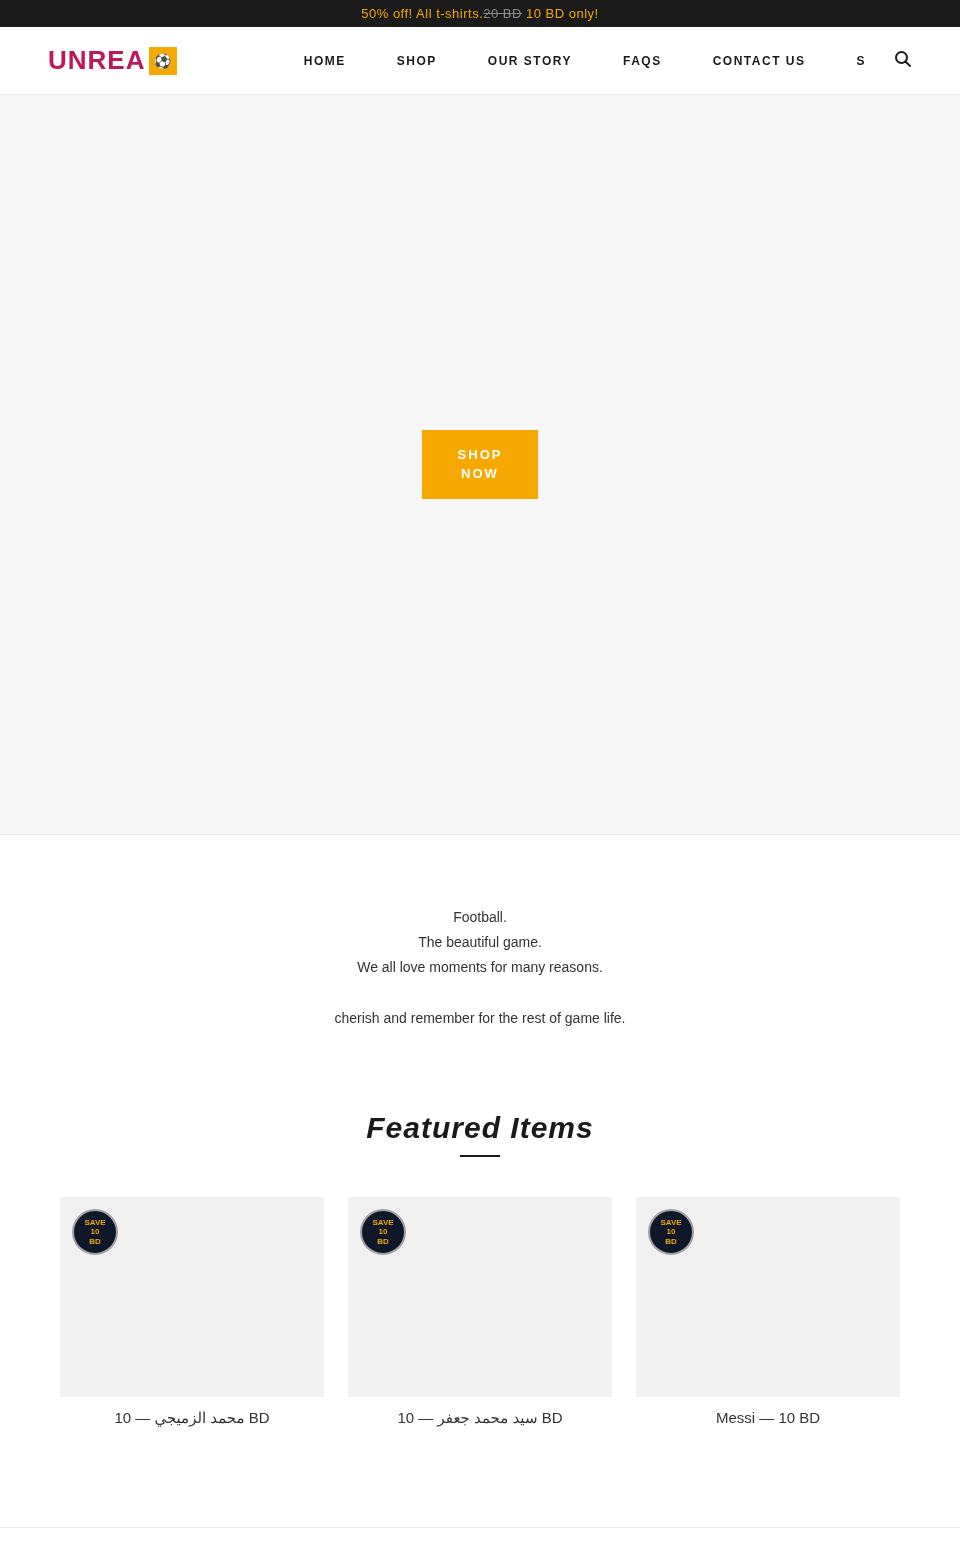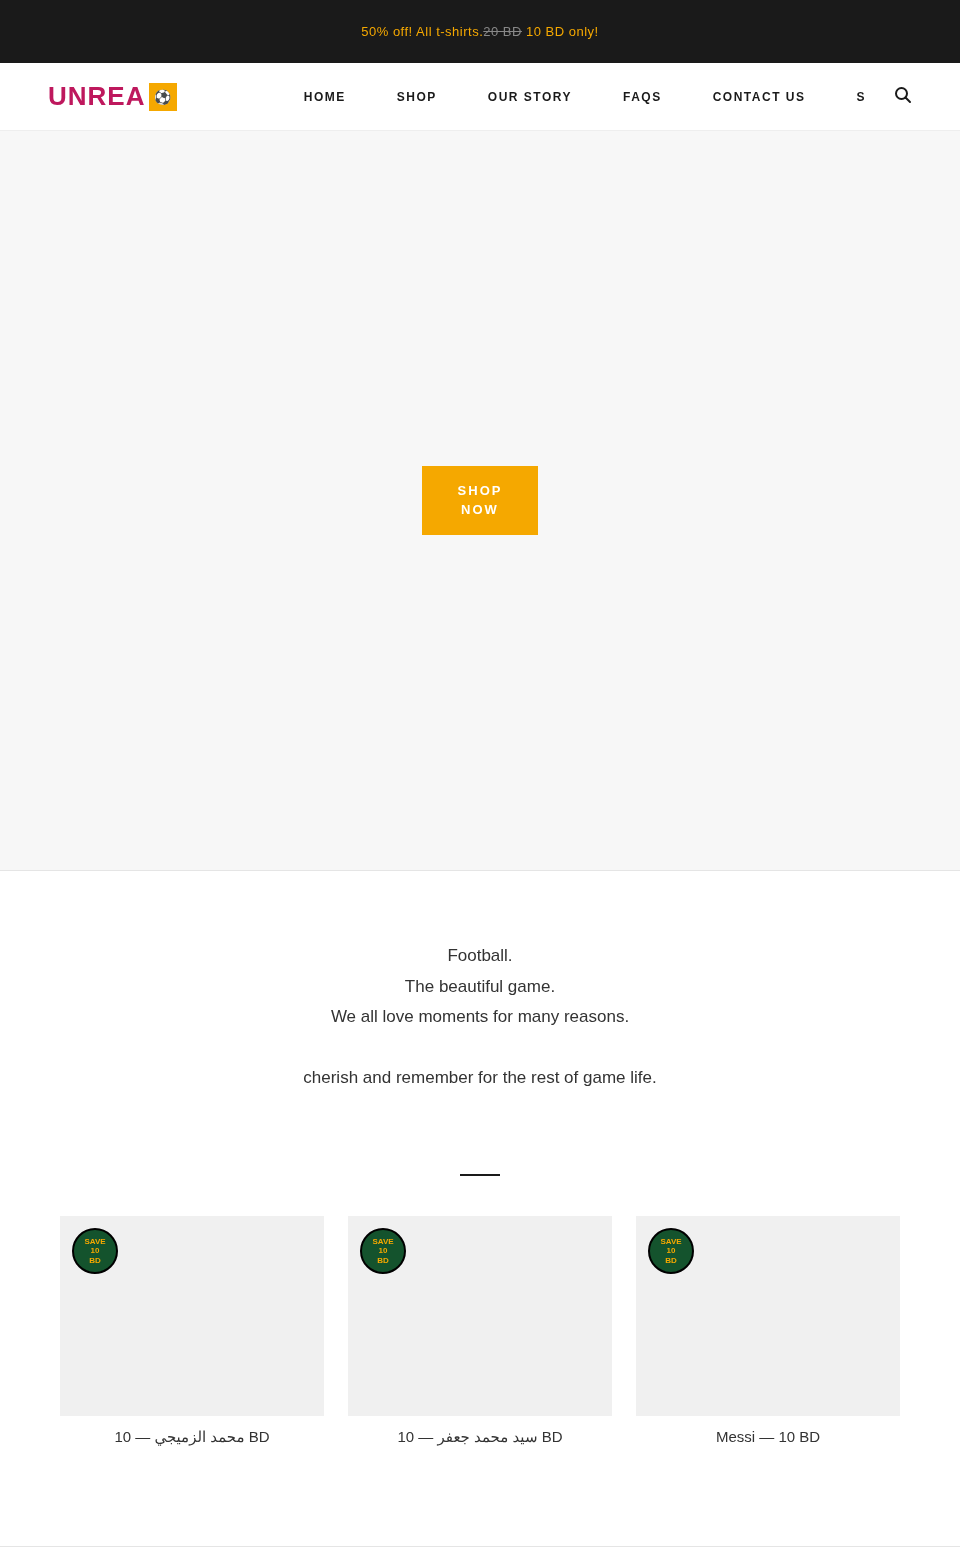--- a/index.html
+++ b/index.html
@@ -3,21 +3,21 @@
   <meta charset="utf-8">
   <style>
     * { margin: 0; padding: 0; box-sizing: border-box; }
     body { font-family: 'Helvetica Neue', Helvetica, Arial, sans-serif; background: #fff; color: #222; width: 960px; }
 
     
     .announcement-bar {
       background: #1a1a1a;
       color: #f5a800;
       text-align: center;
-      padding: 24px 16px;
+      padding: 6px 16px;
       font-size: 13px;
       letter-spacing: 0.5px;
     }
     .announcement-bar s { color: #888; }
 
     
     header {
       display: flex;
       align-items: center;
       justify-content: space-between;
@@ -91,21 +91,21 @@
       line-height: 1.4;
     }
 
     
     .tagline-section {
       padding: 70px 40px 60px;
       text-align: center;
       background: #fff;
     }
     .tagline-section p {
-      font-size: 17px;
+      font-size: 14px;
       line-height: 1.8;
       color: #333;
     }
 
     
     .featured-section {
       padding: 20px 60px 60px;
       background: #fff;
     }
     .featured-title {
@@ -137,22 +137,22 @@
       height: 200px;
       margin-bottom: 12px;
     }
     .save-badge {
       position: absolute;
       top: 12px;
       left: 12px;
       width: 46px;
       height: 46px;
       border-radius: 50%;
-      border: 2px solid #000000;
-      background: #14532d;
+      border: 2px solid #a3a3a3;
+      background: #0f172a;
       display: flex;
       flex-direction: column;
       align-items: center;
       justify-content: center;
       font-size: 8px;
       font-weight: 700;
       color: #f5a800;
       text-transform: uppercase;
       line-height: 1.2;
       text-align: center;
@@ -208,20 +208,21 @@
   <p>
     <span>Football.</span><br>
     <span>The beautiful game.</span><br>
     <span>We all love moments for many reasons.</span><br>
     <br>
     <span>cherish and remember for the rest of game life.</span>
   </p>
 </section>
 
 <section class="featured-section">
+  <h2 class="featured-title">Featured Items</h2>
   <div class="featured-divider"></div>
   <div class="products-grid">
 
     <div class="product-card">
       <div class="product-image-wrap">
         <div class="save-badge">
           <span>SAVE</span>
           <span>10</span>
           <span>BD</span>
         </div>

